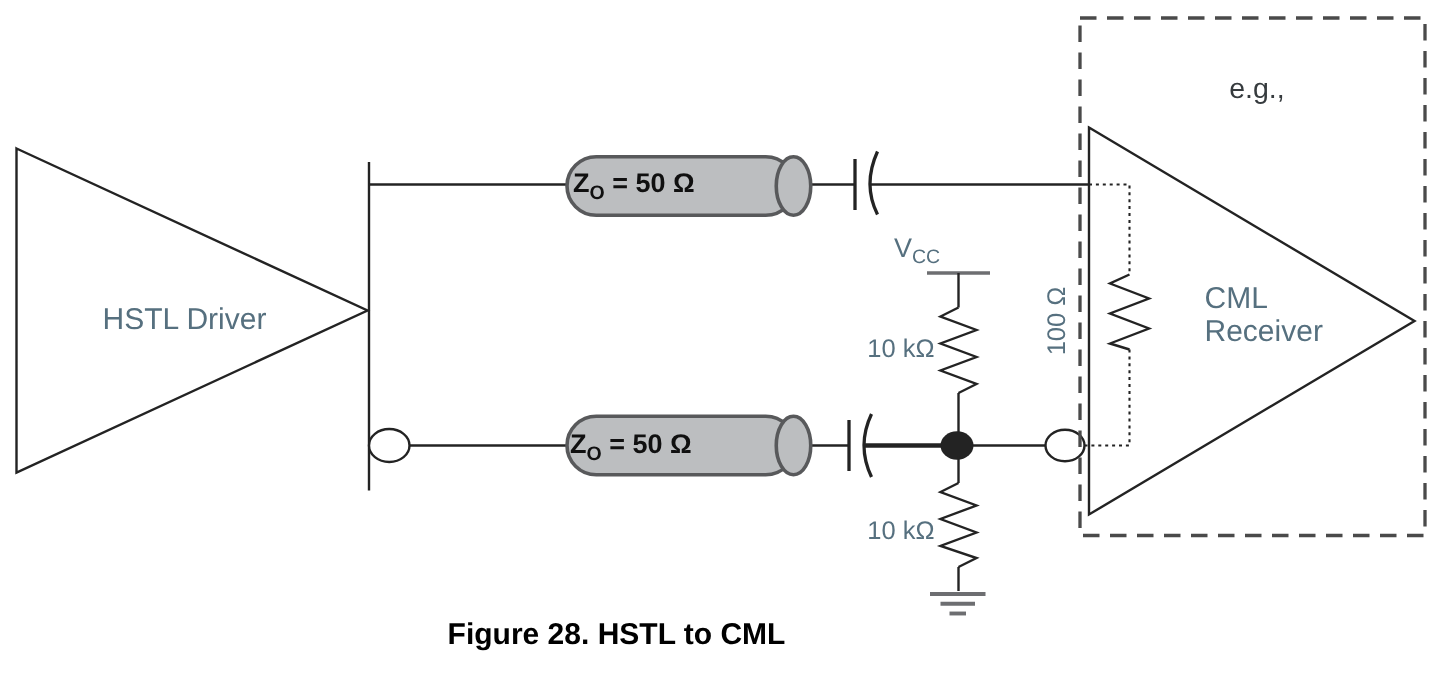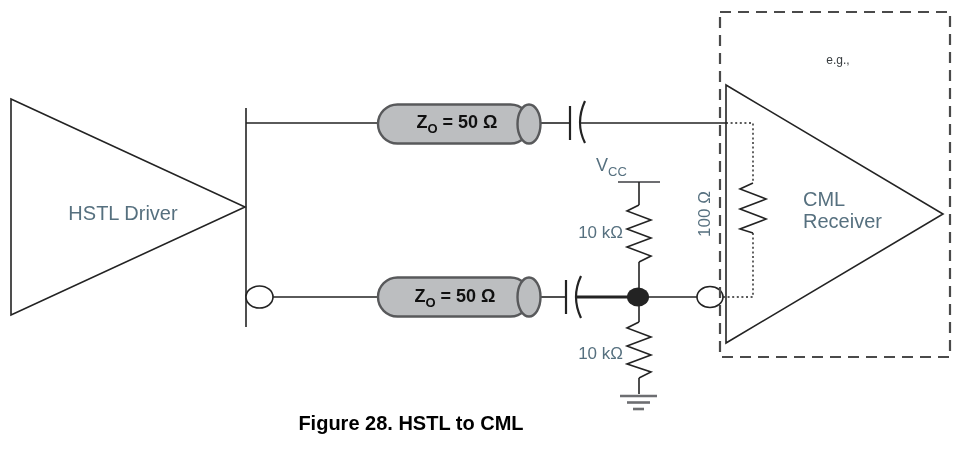--- a/index.html
+++ b/index.html
@@ -23,30 +23,30 @@
   .dotted{stroke:var(--line);stroke-width:1.4;fill:none;stroke-dasharray:2 2.6;}
   .dashbox{stroke:var(--dash-gray);stroke-width:2.2;fill:none;stroke-dasharray:11 7;}
   .tri{fill:none;stroke:var(--line);stroke-width:1.6;}
   .cyl{fill:var(--cylinder-fill);stroke:var(--cylinder-stroke);stroke-width:2.4;}
   .node{fill:var(--line);stroke:none;}
   .bubble{fill:#fff;stroke:var(--line);stroke-width:1.6;}
   .gnd{stroke:var(--ground-gray);stroke-width:2.6;fill:none;}
   .bar{stroke:var(--ground-gray);stroke-width:2.2;fill:none;}
   .lbl{position:absolute;color:var(--label-blue);font-size:17px;line-height:1.15;white-space:nowrap;}
   .driver-lbl{left:38px;top:182px;width:170px;text-align:center;font-size:20px;margin-top:20px;}
-  .zlbl{width:150px;text-align:center;color:#101010;font-weight:bold;font-size:18px;}
+  .zlbl{width:150px;text-align:left;color:#101010;font-weight:bold;font-size:18px;}
   .zlbl sub{font-size:13px;}
   .z-top{left:382px;top:112px;}
   .z-bot{left:380px;top:286px;}
   .vcc{left:596px;top:155px;font-size:18px;}
   .vcc sub{font-size:13px;}
   .r-top{left:558px;top:223px;width:65px;text-align:right;}
   .r-bot{left:558px;top:344px;width:65px;text-align:right;}
   .r-term{left:664px;top:205px;width:80px;height:18px;text-align:center;transform:rotate(-90deg);transform-origin:50% 50%;}
-  .note{left:748px;top:51px;width:180px;text-align:center;color:var(--note-dark);font-size:12px;line-height:18px;}
+  .note{left:748px;top:51px;width:180px;text-align:center;color:var(--note-dark);font-size:19px;line-height:18px;}
   .rx-lbl{left:803px;top:188px;font-size:20px;line-height:22px;}
   .caption{position:absolute;left:0;top:412px;width:822px;text-align:center;color:#000;font-weight:bold;font-size:20px;}
 </style>
 </head>
 <body>
 
 <div class="stage">
 
   <svg width="958" height="454" viewBox="0 0 958 454">
 

